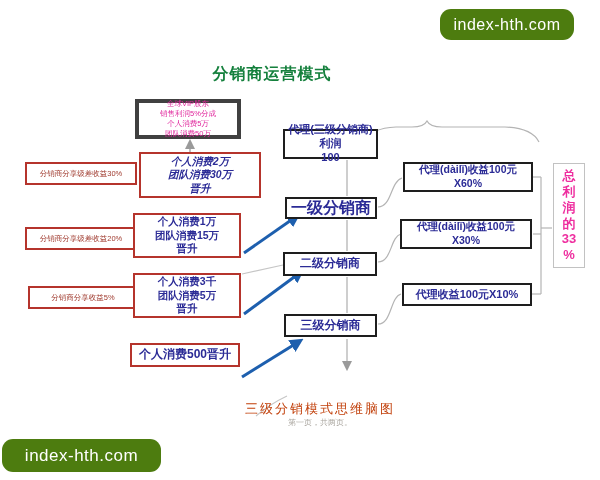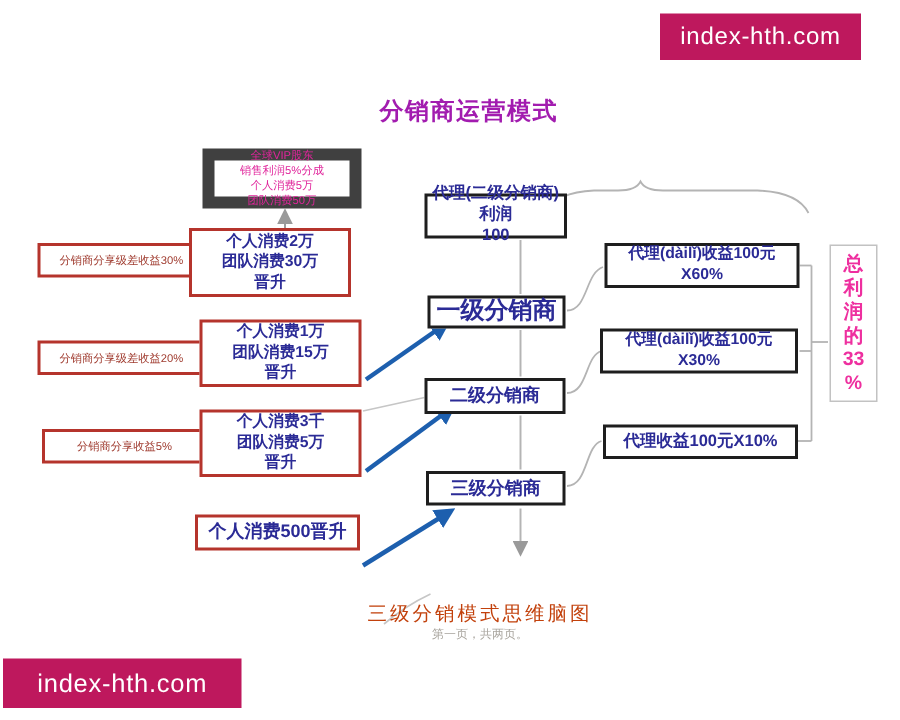--- a/index.html
+++ b/index.html
@@ -5,34 +5,34 @@
   html,body{margin:0;padding:0;background:#ffffff;}
   #stage{
     position:relative;width:600px;height:480px;background:#ffffff;overflow:hidden;
     font-family:"Liberation Sans","DejaVu Sans",sans-serif;
   }
   .abs{position:absolute;box-sizing:border-box;}
   .box{
     display:flex;align-items:center;justify-content:center;text-align:center;
     white-space:pre-line;background:#ffffff;line-height:1.3;
   }
-  .cyan-border{border:8px solid #404040;}
+  .cyan-border{border:4px solid #404040;}
   .red-border{border:2px solid #b5342c;}
   .black-border{border:2px solid #1e1e1e;}
   .thin-border{border:1px solid #c2c2c2;}
   .navy{color:#2b2b96;}
   .magenta{color:#e0249b;}
   .pink{color:#ee2f9f;}
   .darkred{color:#a03c30;}
   .title{
-    color:#a21caf;font-size:16px;font-weight:bold;text-align:right;letter-spacing:1px;
+    color:#15803d;font-size:16px;font-weight:bold;text-align:center;letter-spacing:1px;
   }
   .watermark{
-    background:#be185d;color:#ffffff;display:flex;align-items:center;justify-content:center;
-    font-size:16px;letter-spacing:0.5px;
+    background:#4d7c0f;color:#ffffff;display:flex;align-items:center;justify-content:center;
+    font-size:16px;letter-spacing:0.5px;border-radius:11px;
   }
   .caption-title{
     color:#c2410c;font-size:13px;letter-spacing:2px;text-align:center;
     font-family:"Liberation Serif","DejaVu Serif",serif;
   }
   .caption-page{
     color:#a8a49d;font-size:8px;text-align:center;
     font-family:"Liberation Serif","DejaVu Serif",serif;
   }
   svg{position:absolute;left:0;top:0;}
@@ -94,32 +94,32 @@
   <div class="abs box cyan-border magenta" style="left:135px;top:99px;width:106px;height:40px;font-size:7.5px;line-height:1.32;">全球VIP股东
 销售利润5%分成
 个人消费5万
 团队消费50万</div>
 
 
   <div class="abs box red-border darkred" style="left:25px;top:162px;width:112px;height:23px;font-size:7.5px;">分销商分享级差收益30%</div>
   <div class="abs box red-border darkred" style="left:25px;top:227px;width:112px;height:23px;font-size:7.5px;text-align:center;">分销商分享级差收益20%</div>
   <div class="abs box red-border darkred" style="left:28px;top:286px;width:110px;height:23px;font-size:7.5px;">分销商分享收益5%</div>
 
-  <div class="abs box red-border navy" style="left:126px;top:152px;width:108px;height:46px;font-size:10.5px;font-weight:600;">个人消费2万
+  <div class="abs box red-border navy" style="left:139px;top:152px;width:122px;height:46px;font-size:10.5px;font-weight:600;font-style:italic;">个人消费2万
 团队消费30万
 晋升</div>
   <div class="abs box red-border navy" style="left:133px;top:213px;width:108px;height:45px;font-size:10.5px;font-weight:600;">个人消费1万
 团队消费15万
 晋升</div>
   <div class="abs box red-border navy" style="left:133px;top:273px;width:108px;height:45px;font-size:10.5px;font-weight:600;">个人消费3千
 团队消费5万
 晋升</div>
   <div class="abs box red-border navy" style="left:130px;top:343px;width:110px;height:24px;font-size:12px;font-weight:600;">个人消费500晋升</div>
 
-  <div class="abs box black-border navy" style="left:283px;top:129px;width:95px;height:30px;font-size:11px;font-weight:bold;line-height:1.25;">代理(二级分销商)利润
+  <div class="abs box black-border navy" style="left:283px;top:129px;width:95px;height:30px;font-size:11px;font-weight:bold;line-height:1.25;">代理(三级分销商)利润
 100</div>
   <div class="abs box black-border navy" style="left:285px;top:197px;width:92px;height:22px;font-size:16px;font-weight:bold;">一级分销商</div>
   <div class="abs box black-border navy" style="left:284px;top:314px;width:93px;height:23px;font-size:12px;font-weight:bold;">三级分销商</div>
   <div class="abs box black-border navy" style="left:283px;top:252px;width:94px;height:24px;font-size:12px;font-weight:bold;">二级分销商</div>
 
   <div class="abs box black-border navy" style="left:403px;top:162px;width:130px;height:30px;font-size:10.5px;font-weight:600;line-height:1.3;">代理(dàilǐ)收益100元
 X60%</div>
   <div class="abs box black-border navy" style="left:400px;top:219px;width:132px;height:30px;font-size:10.5px;font-weight:600;line-height:1.3;">代理(dàilǐ)收益100元
 X30%</div>
   <div class="abs box black-border navy" style="left:402px;top:283px;width:130px;height:23px;font-size:11px;font-weight:600;">代理收益100元X10%</div>

